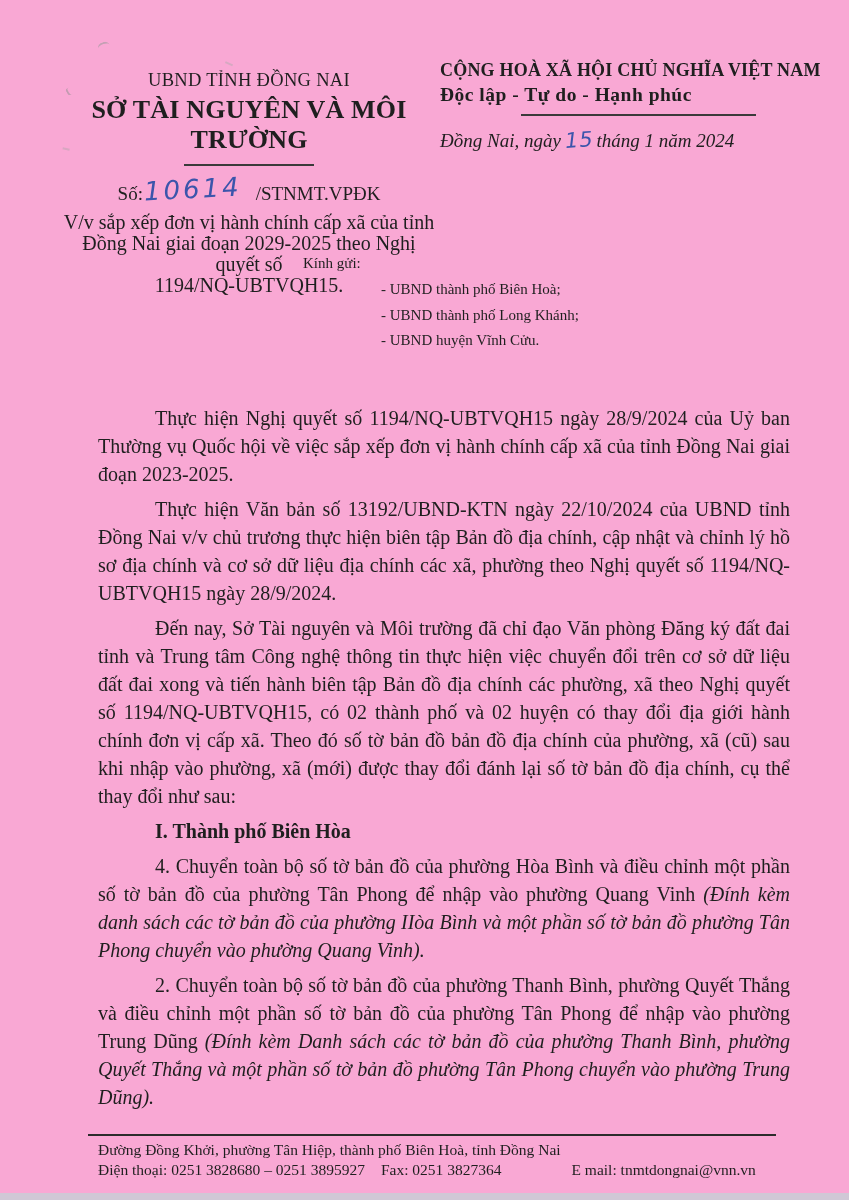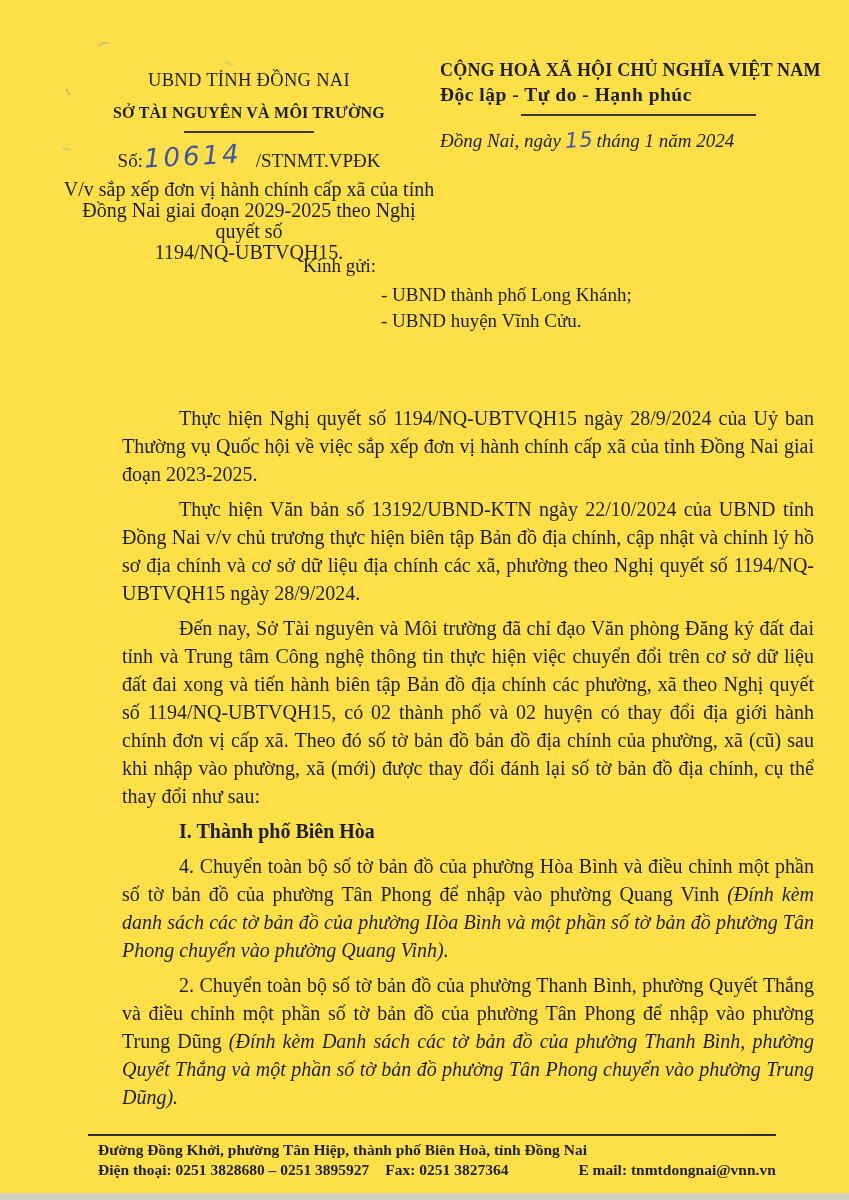--- a/index.html
+++ b/index.html
@@ -4,42 +4,42 @@
 <style>
   html, body {
     margin: 0;
     padding: 0;
     background: #e9e9e9;
   }
   .page {
     position: relative;
     width: 849px;
     height: 1200px;
-    background: #fde047;
+    background: #f9a8d4;
     overflow: hidden;
     font-family: "Liberation Serif", "DejaVu Serif", serif;
     color: #1f1f1f;
   }
 
   
   .header-left {
     position: absolute;
     top: 70px;
     left: 58px;
     width: 382px;
     text-align: center;
   }
   .issuer-parent {
     font-size: 18.5px;
     letter-spacing: 0.3px;
   }
   .issuer-org {
-    font-size: 16px;
-    font-weight: bold;
-    margin-top: 13px;
+    font-size: 26px;
+    font-weight: bold;
+    margin-top: 4px;
     letter-spacing: 0.2px;
   }
   .left-rule {
     width: 130px;
     height: 2px;
     background: #3a3a3a;
     margin: 9px auto 10px auto;
   }
   .number-line {
     font-size: 19px;
@@ -99,40 +99,39 @@
     letter-spacing: 1px;
     transform: rotate(-4deg);
     margin: 0 3px 0 4px;
   }
 
   
   .recipients {
     position: absolute;
     top: 255px;
     left: 303px;
-    font-size: 19px;
+    font-size: 15px;
   }
   .recipients-label {
     margin-bottom: 5px;
   }
   .recipient-item {
     margin-left: 78px;
     line-height: 25.5px;
   }
 
   
   .body-text {
     position: absolute;
     top: 404px;
     left: 98px;
     width: 692px;
     font-size: 20px;
     line-height: 28px;
     text-align: justify;
-    margin-left: 24px;
   }
   .body-text p {
     margin: 0 0 7px 0;
     text-indent: 57px;
   }
   .section-heading {
     font-weight: bold;
     text-indent: 57px;
     margin: 2px 0 7px 0;
     font-size: 20px;
@@ -140,21 +139,20 @@
   .it {
     font-style: italic;
   }
 
   
   .doc-footer {
     position: absolute;
     left: 88px;
     top: 1134px;
     width: 688px;
-    font-weight: bold;
   }
   .footer-rule {
     width: 100%;
     height: 2px;
     background: #2c2c2c;
   }
   .footer-line {
     font-size: 15.5px;
     line-height: 20px;
     margin-left: 10px;
@@ -235,20 +233,21 @@
     <div class="motto">Độc lập - Tự do - Hạnh phúc</div>
     <div class="right-rule"></div>
     <div class="date-line">
       <span>Đồng Nai,  ngày</span><span class="hand hand-day">15</span><span>tháng 1 năm 2024</span>
     </div>
   </div>
 
   <div class="recipients">
     <div class="recipients-label">Kính gửi:</div>
     <div>
+      <div class="recipient-item">- UBND thành phố Biên Hoà;</div>
       <div class="recipient-item">- UBND thành phố Long Khánh;</div>
       <div class="recipient-item">- UBND huyện Vĩnh Cửu.</div>
     </div>
   </div>
 
   <div class="body-text">
     <p>Thực hiện Nghị quyết số 1194/NQ-UBTVQH15 ngày 28/9/2024 của Uỷ ban Thường vụ Quốc hội về việc sắp xếp đơn vị hành chính cấp xã của tỉnh Đồng Nai giai đoạn 2023-2025.</p>
     <p>Thực hiện Văn bản số 13192/UBND-KTN ngày 22/10/2024 của UBND tỉnh Đồng Nai v/v chủ trương thực hiện biên tập Bản đồ địa chính, cập nhật và chỉnh lý hồ sơ địa chính và cơ sở dữ liệu địa chính các xã, phường theo Nghị quyết số 1194/NQ-UBTVQH15 ngày 28/9/2024.</p>
     <p>Đến nay, Sở Tài nguyên và Môi trường đã chỉ đạo Văn phòng Đăng ký đất đai tỉnh và Trung tâm Công nghệ thông tin thực hiện việc chuyển đổi trên cơ sở dữ liệu đất đai xong và tiến hành biên tập Bản đồ địa chính các phường, xã theo Nghị quyết số 1194/NQ-UBTVQH15, có 02 thành phố và 02 huyện có thay đổi địa giới hành chính đơn vị cấp xã. Theo đó số tờ bản đồ bản đồ địa chính của phường, xã (cũ) sau khi nhập vào phường, xã (mới) được thay đổi đánh lại số tờ bản đồ địa chính, cụ thể thay đổi như sau:</p>
     <div class="section-heading">I. Thành phố Biên Hòa</div>

